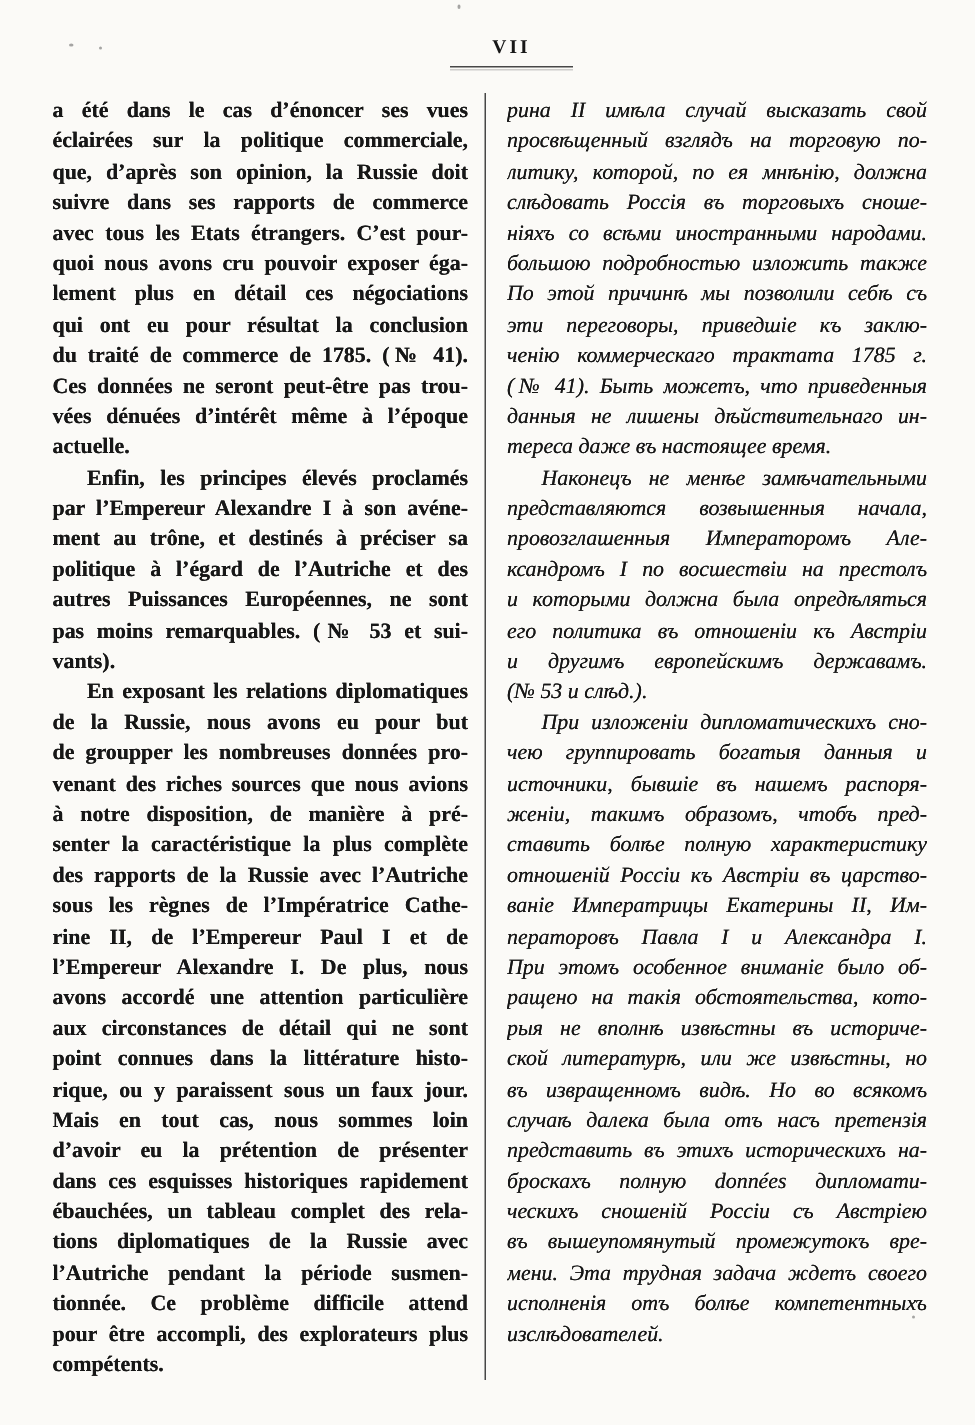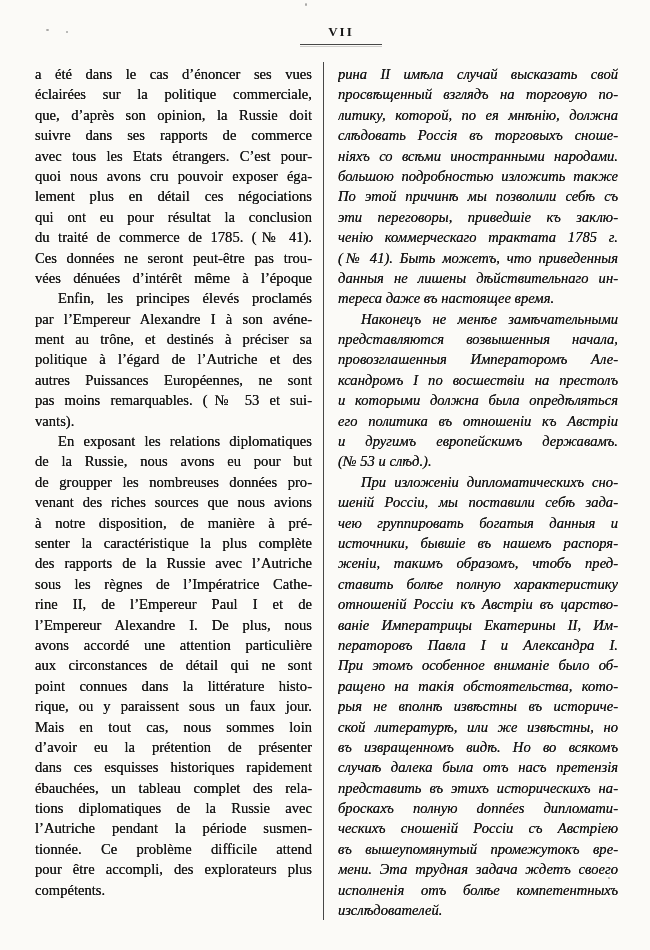--- a/index.html
+++ b/index.html
@@ -37,21 +37,21 @@
     background: var(--rule, #474747);
     margin: 4px auto 0 auto;
     box-shadow: 0 2px 0 rgba(70,70,70,0.25);
   }
   .column {
     position: absolute;
     top: 64px;
     font-size: 14.6px;
     line-height: 20.4px;
   }
-  .column.left  { left: 35px;  width: 277px; }
+  .column.left  { left: 35px;  width: 277px; font-weight: bold; }
   .column.right { left: 338px; width: 280px; font-style: italic; }
   .divider {
     position: absolute;
     left: 323px;
     top: 62px;
     width: 1px;
     height: 858px;
     background: var(--rule, #474747);
   }
   .para { margin: 0; }
@@ -90,20 +90,21 @@
         <div class="line">éclairées sur la politique commerciale,</div>
         <div class="line">que, d’après son opinion, la Russie doit</div>
         <div class="line">suivre dans ses rapports de commerce</div>
         <div class="line">avec tous les Etats étrangers. C’est pour-</div>
         <div class="line">quoi nous avons cru pouvoir exposer éga-</div>
         <div class="line">lement plus en détail ces négociations</div>
         <div class="line">qui ont eu pour résultat la conclusion</div>
         <div class="line">du traité de commerce de 1785. (№ 41).</div>
         <div class="line">Ces données ne seront peut-être pas trou-</div>
         <div class="line">vées dénuées d’intérêt même à l’époque</div>
+        <div class="line last">actuelle.</div>
       </div>
       <div class="para indent">
         <div class="line">Enfin, les principes élevés proclamés</div>
         <div class="line">par l’Empereur Alexandre I à son avéne-</div>
         <div class="line">ment au trône, et destinés à préciser sa</div>
         <div class="line">politique à l’égard de l’Autriche et des</div>
         <div class="line">autres Puissances Européennes, ne sont</div>
         <div class="line">pas moins remarquables. (№ 53 et sui-</div>
         <div class="line last">vants).</div>
       </div>
@@ -154,21 +155,20 @@
         <div class="line">представляются возвышенныя начала,</div>
         <div class="line">провозглашенныя Императоромъ Але-</div>
         <div class="line">ксандромъ I по восшествіи на престолъ</div>
         <div class="line">и которыми должна была опредѣляться</div>
         <div class="line">его политика въ отношеніи къ Австріи</div>
         <div class="line">и другимъ европейскимъ державамъ.</div>
         <div class="line last">(№ 53 и слѣд.).</div>
       </div>
       <div class="para indent">
         <div class="line">При изложеніи дипломатическихъ сно-</div>
-        <div class="line">шеній Россіи, мы поставили себѣ зада-</div>
         <div class="line">чею группировать богатыя данныя и</div>
         <div class="line">источники, бывшіе въ нашемъ распоря-</div>
         <div class="line">женіи, такимъ образомъ, чтобъ пред-</div>
         <div class="line">ставить болѣе полную характеристику</div>
         <div class="line">отношеній Россіи къ Австріи въ царство-</div>
         <div class="line">ваніе Императрицы Екатерины II, Им-</div>
         <div class="line">ператоровъ Павла I и Александра I.</div>
         <div class="line">При этомъ особенное вниманіе было об-</div>
         <div class="line">ращено на такія обстоятельства, кото-</div>
         <div class="line">рыя не вполнѣ извѣстны въ историче-</div>

